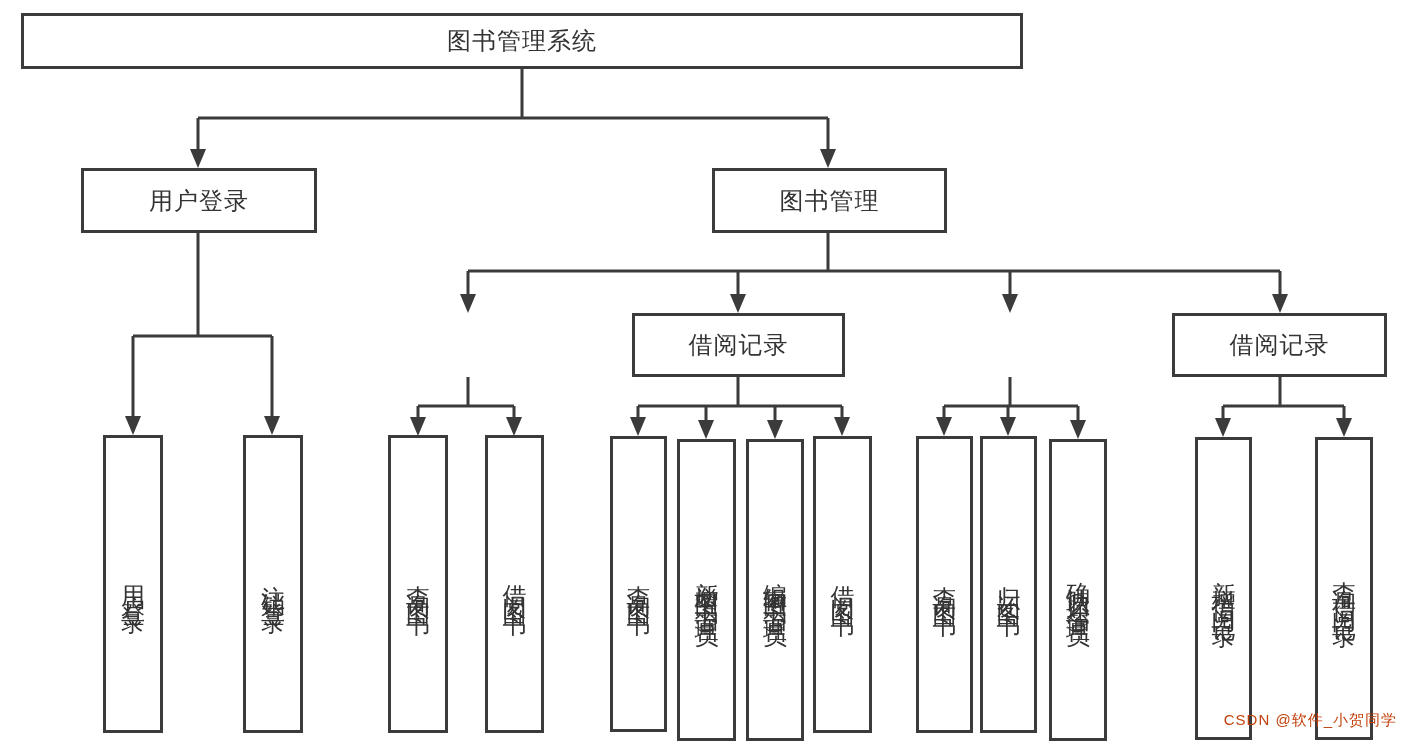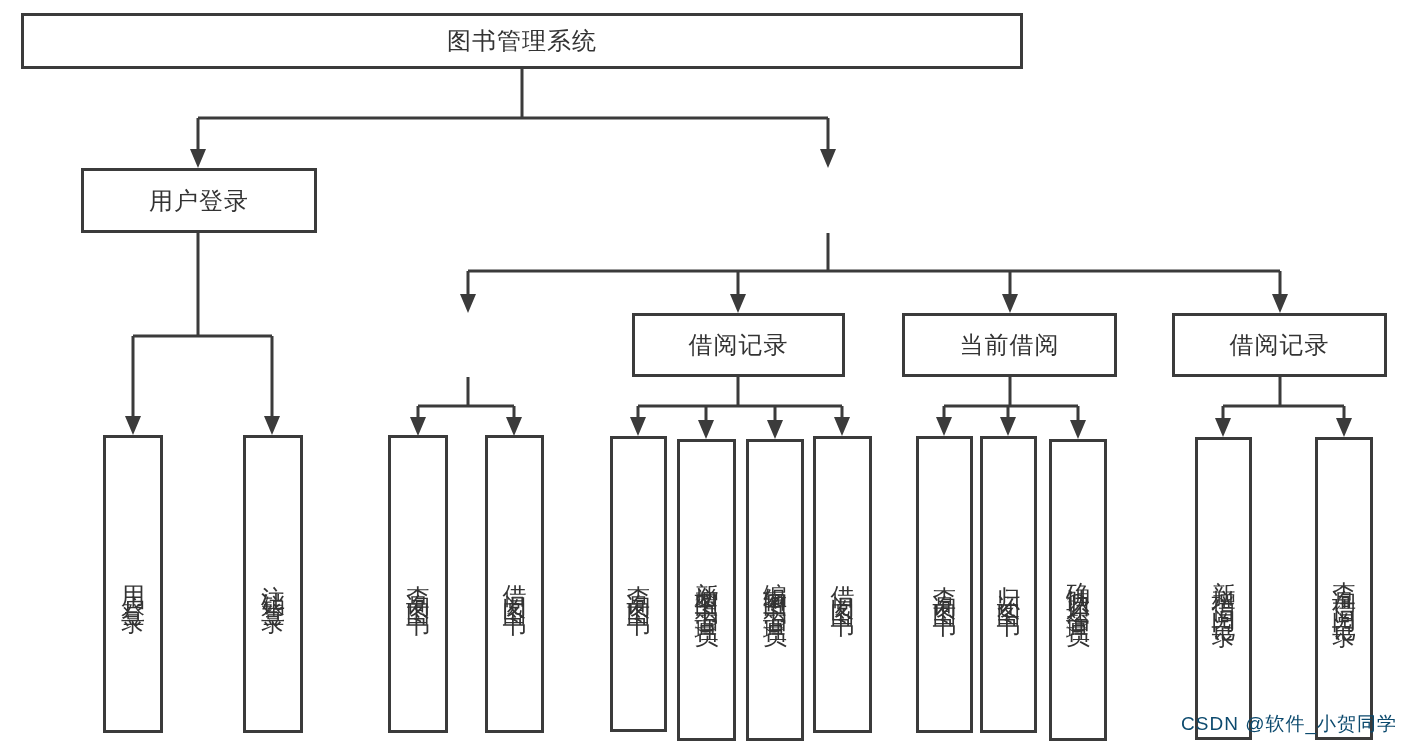--- a/index.html
+++ b/index.html
@@ -14,21 +14,21 @@
     display:flex;align-items:center;justify-content:center;
   }
   .lbl{font-size:24px;color:#333333;letter-spacing:1px;white-space:nowrap;}
   .vlbl{
     font-size:24px;color:#333333;line-height:1;white-space:nowrap;
     writing-mode:vertical-rl;text-orientation:mixed;letter-spacing:9px;
   }
   .vlbl.tight{letter-spacing:6px;}
   .watermark{
     position:absolute;z-index:2;right:8px;top:711px;
-    font-size:19px;color:#0c4a6e;letter-spacing:1px;white-space:nowrap;
+    font-size:15px;color:#c2410c;letter-spacing:1px;white-space:nowrap;
   }
 </style>
 </head>
 <body>
 
 <div class="stage">
 
   <svg class="wires" width="1405" height="747" viewBox="0 0 1405 747">
     <path fill="none" stroke="#3b3b3b" stroke-width="3" d="
       M522 69 V118 M198 118 H828 M198 118 V151 M828 118 V151
@@ -51,26 +51,26 @@
       M1215 418 L1231 418 L1223 437 Z  M1336 418 L1352 418 L1344 437 Z"></path>
   </svg>
 
   <div class="node" style="left:21px;top:13px;width:1002px;height:56px">
     <span class="lbl">图书管理系统</span>
   </div>
 
   <div class="node" style="left:81px;top:168px;width:236px;height:65px">
     <span class="lbl">用户登录</span>
   </div>
+  <div class="node" style="left:712px;top:168px;width:235px;height:65px">
+    <span class="lbl">图书管理</span>
+  </div>
 
   <div class="node" style="left:632px;top:313px;width:213px;height:64px">
     <span class="lbl">借阅记录</span>
-  </div>
-  <div class="node" style="left:902px;top:313px;width:215px;height:64px">
-    <span class="lbl">当前借阅</span>
   </div>
   <div class="node" style="left:1172px;top:313px;width:215px;height:64px">
     <span class="lbl">借阅记录</span>
   </div>
 
   <div class="node" style="left:103px;top:435px;width:60px;height:298px">
     <span class="vlbl">用户登录</span>
   </div>
   <div class="node" style="left:243px;top:435px;width:60px;height:298px">
     <span class="vlbl">注销登录</span>

